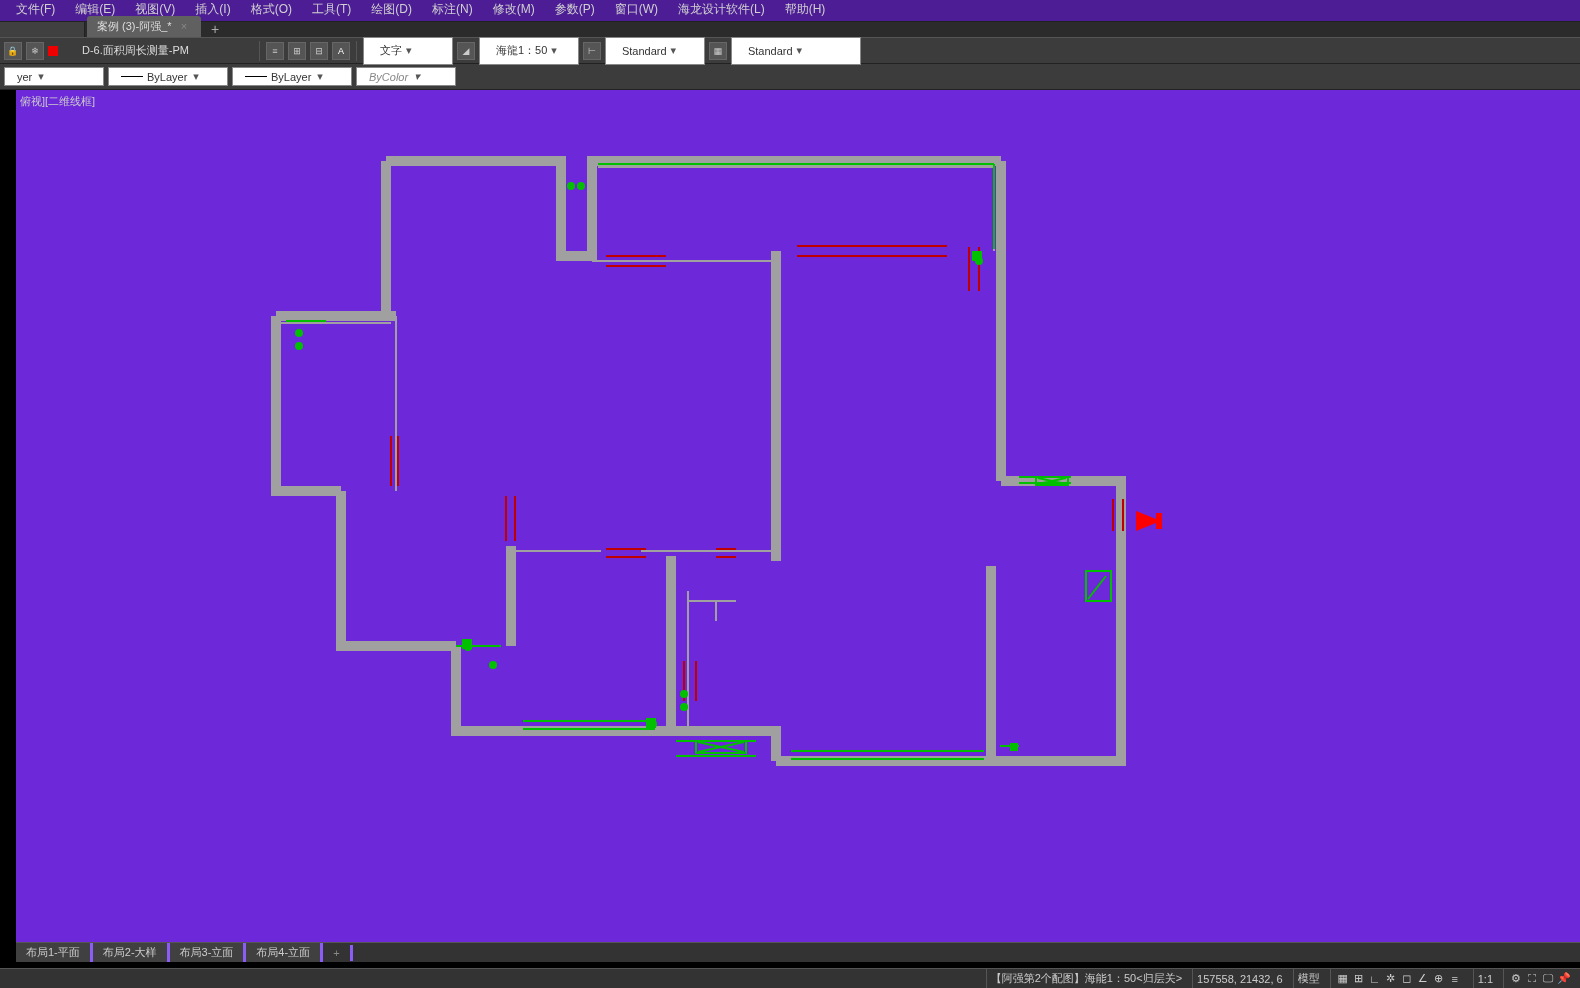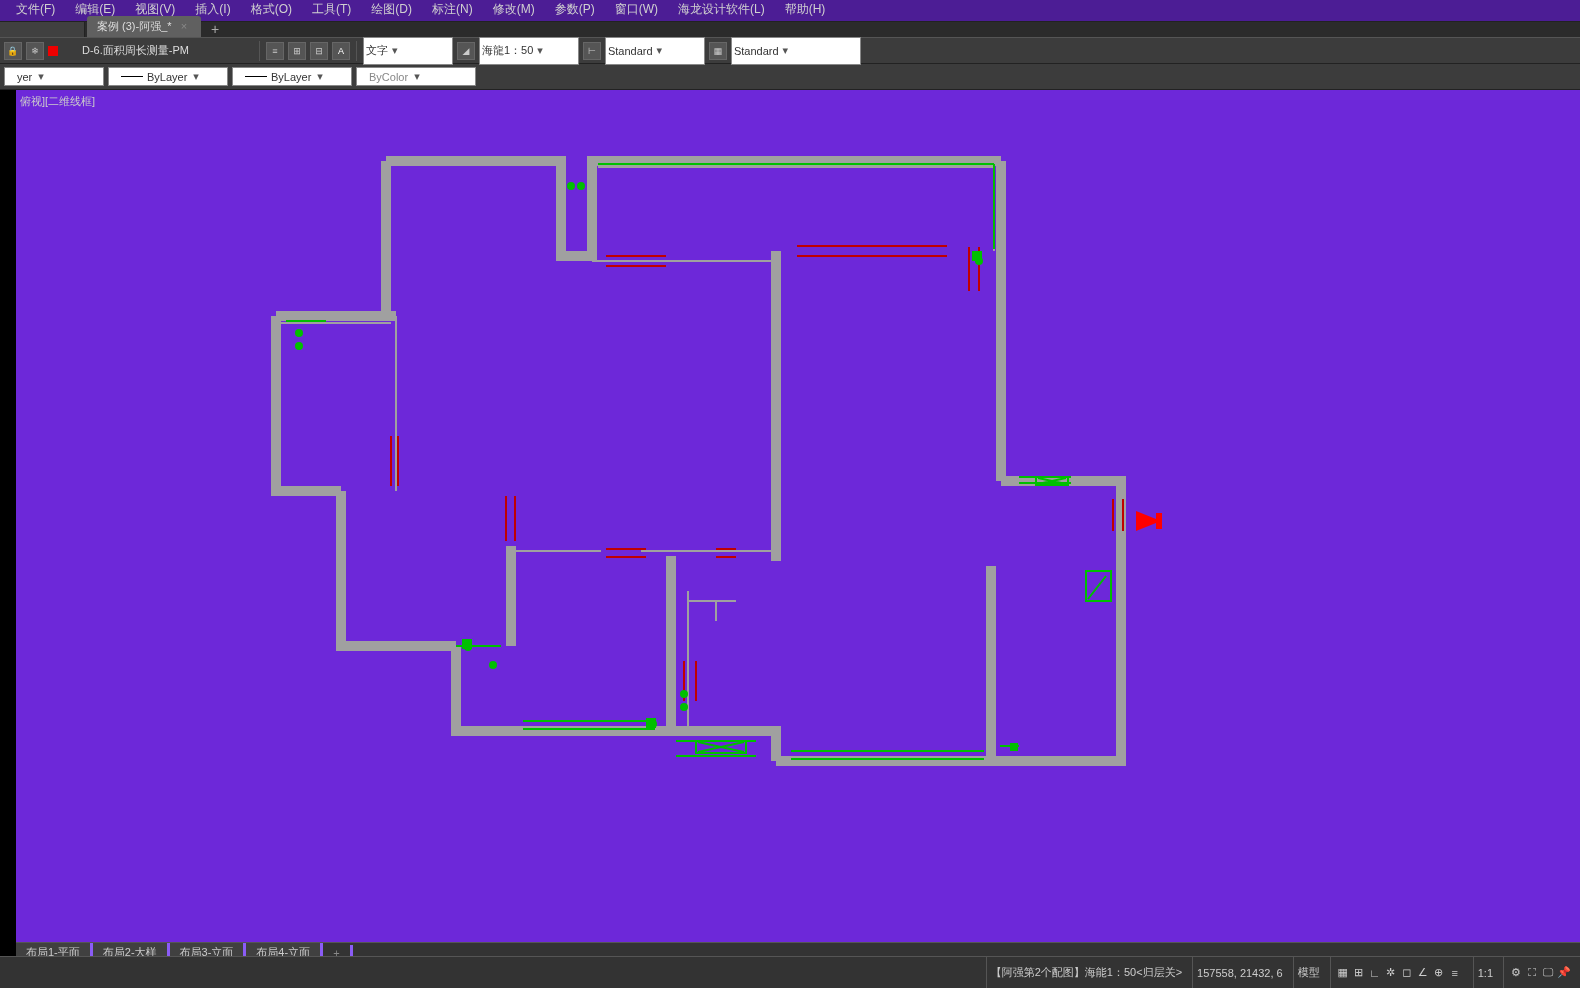--- a/index.html
+++ b/index.html
@@ -11,40 +11,40 @@
 .tabbar { background: #2b2b2b; height: 16px; display: flex; align-items: flex-end; border-bottom: 1px solid #555; }
 .tabbar .spacer { width: 85px; height: 100%; background: #404040; border-right: 1px solid #222; }
 .tabbar .tab { background: #606060; color: #ddd; padding: 3px 14px 3px 10px; border-top-left-radius: 3px; border-top-right-radius: 3px; margin-left: 2px; font-size: 11px; position: relative; }
 .tabbar .tab .close { margin-left: 6px; color: #888; }
 .tabbar .add { color: #aaa; margin-left: 10px; font-size: 14px; }
 
 .toolbar1 { background: #3c3c3c; height: 26px; display: flex; align-items: center; padding: 0 4px; gap: 4px; border-bottom: 1px solid #222; }
 .toolbar1 .icon-btn { width: 18px; height: 18px; background: #555; border: 1px solid #666; display: inline-flex; align-items: center; justify-content: center; font-size: 9px; }
 .toolbar1 .sq { width: 10px; height: 10px; background: #e00; }
 .toolbar1 .breadcrumb { color: #ddd; font-size: 11px; margin-left: 20px; }
-.toolbar1 .dd { background: #fff; color: #333; height: 28px; display: inline-flex; align-items: center; padding: 0 2px; font-size: 11px; border: 1px solid #888; }
+.toolbar1 .dd { background: #fff; color: #333; height: 28px; display: inline-flex; align-items: center; padding: 0 16px; font-size: 11px; border: 1px solid #888; }
 .toolbar1 .dd .arrow { margin-left: 4px; color: #555; }
 .toolbar1 .sep { width: 1px; height: 20px; background: #555; margin: 0 2px; }
 
 .toolbar2 { background: #3c3c3c; height: 26px; display: flex; align-items: center; padding: 0 4px; gap: 4px; border-bottom: 1px solid #222; }
 .toolbar2 .dd { background: #fff; color: #333; height: 19px; display: inline-flex; align-items: center; padding: 0 12px; font-size: 11px; border: 1px solid #888; }
 .toolbar2 .dd .arrow { margin-left: 6px; color: #555; }
 .toolbar2 .line { width: 22px; height: 1px; background: #000; display: inline-block; margin-right: 4px; }
 
 .viewport { position: relative; background: #6d28d9; width: 100%; height: calc(100% - 22px - 22px - 26px - 26px - 20px); margin-left: 16px; }
 .viewport .vp-label { position: absolute; top: 4px; left: 4px; color: #ccc; font-size: 11px; }
 
 .canvas { position: absolute; inset: 0; }
 .canvas svg { width: 100%; height: 100%; }
 
 .layout-tabs { position: absolute; bottom: 0; left: 0; background: #333; height: 20px; display: flex; align-items: center; width: 100%; border-top: 1px solid #555; }
 .layout-tabs .ltab { padding: 2px 10px; font-size: 11px; color: #ccc; border-right: 3px solid #8b5cf6; background: #404040; }
 .layout-tabs .ltab.add { background: #333; color: #888; }
 
-.statusbar { position: absolute; bottom: 0; left: 0; right: 0; height: 32px; background: #333; display: flex; align-items: center; justify-content: flex-end; padding: 0 4px; gap: 6px; font-size: 11px; color: #ccc; border-top: 1px solid #555; z-index: 10; }
+.statusbar { position: absolute; bottom: 0; left: 0; right: 0; height: 20px; background: #333; display: flex; align-items: center; justify-content: flex-end; padding: 0 4px; gap: 6px; font-size: 11px; color: #ccc; border-top: 1px solid #555; z-index: 10; }
 .statusbar .seg { padding: 0 4px; border-left: 1px solid #555; height: 100%; display: inline-flex; align-items: center; }
 .statusbar .icon { width: 14px; height: 14px; display: inline-flex; align-items: center; justify-content: center; margin: 0 1px; }
 .arrow-marker { fill: #f00; }
 </style>
 </head>
 <body>
 
 <div class="menubar">
   <span>文件(F)</span>
   <span>编辑(E)</span>
@@ -111,21 +111,21 @@
   <div class="dd" style="width:120px">
     <span class="line"></span>
     <span>ByLayer</span>
     <span class="arrow">▾</span>
   </div>
   <div class="dd" style="width:120px">
     <span class="line"></span>
     <span>ByLayer</span>
     <span class="arrow">▾</span>
   </div>
-  <div class="dd" style="width:120px;color:#888;">
+  <div class="dd" style="width:100px;color:#888;font-style:italic">
     <span>ByColor</span>
     <span class="arrow">▾</span>
   </div>
 </div>
 
 <div class="viewport">
   <div class="vp-label">俯视][二维线框]</div>
   <div class="canvas">
     <svg viewBox="0 0 1580 870">
       <g stroke="#a0a0a0" stroke-width="10" fill="none">

